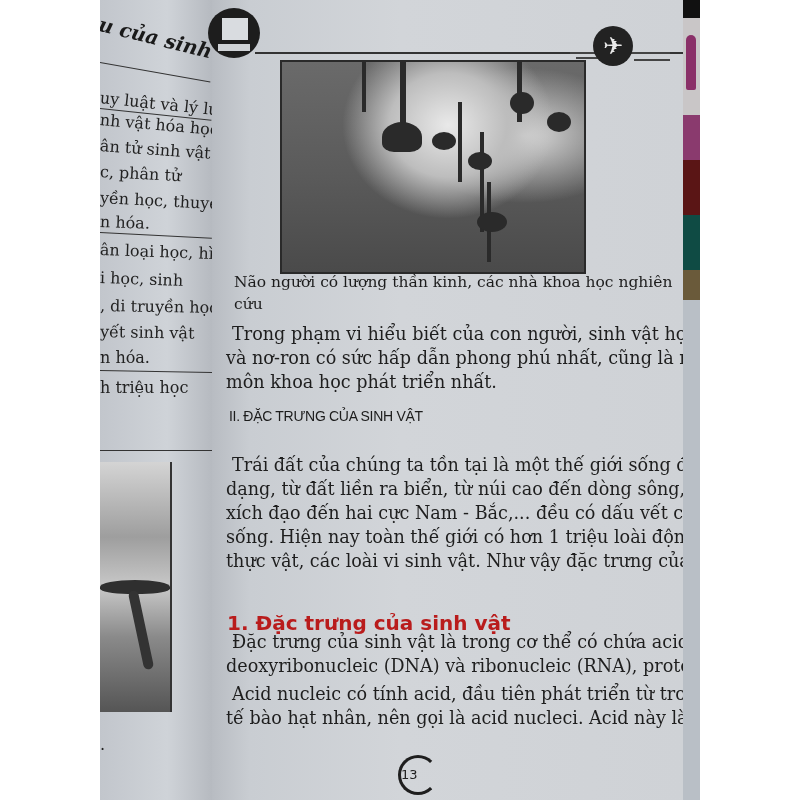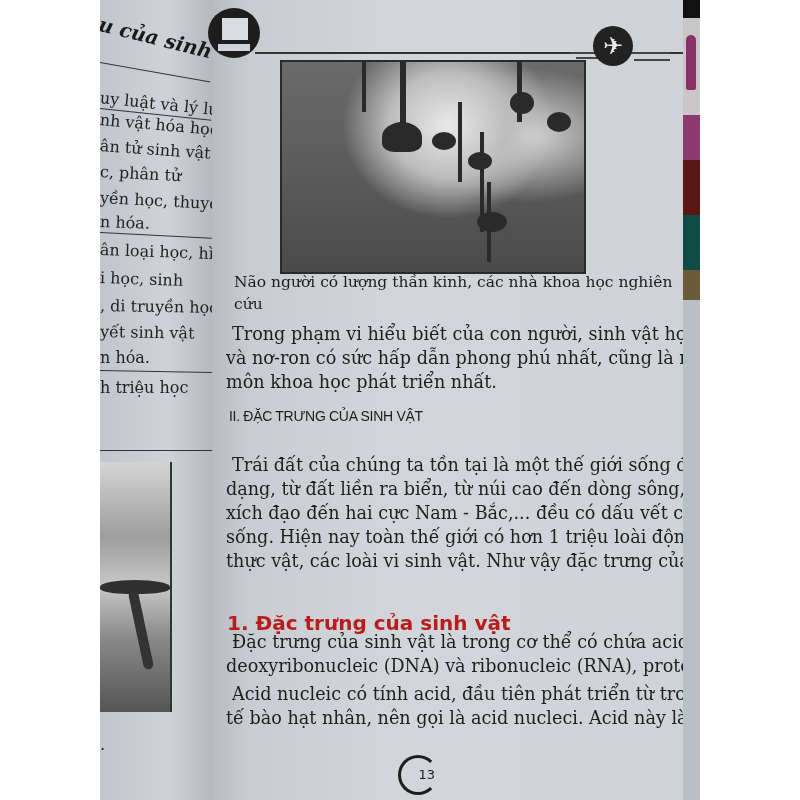--- a/index.html
+++ b/index.html
@@ -84,21 +84,21 @@
       position: absolute; left: 229px; top: 408px; font-family: Liberation Sans, sans-serif;
       font-size: 14px; color: #1c1c1c; letter-spacing: -0.3px;
     }
     .sub-heading {
       position: absolute; left: 227px; top: 598px; font-family: "DejaVu Sans", sans-serif;
       font-weight: bold; font-size: 20px; color: #b91c1c; margin-top: 13px;
     }
     .page-number {
       position: absolute; left: 398px; top: 755px; width: 34px; height: 34px; border-radius: 50%;
       border: 3px solid #1e1e1e; border-right-color: transparent; border-top-color: #1e1e1e;
-      font-family: "DejaVu Sans", sans-serif; font-size: 13px; line-height: 34px; text-align: right; color: #222;
+      font-family: "DejaVu Sans", sans-serif; font-size: 13px; line-height: 34px; text-align: left; color: #222;
     }
   </style>
 </head>
 <body>
 
 <div class="white-bg-left"></div>
 
 <div class="left-page">
   <div class="hdr-title">u của sinh v</div>
   <div class="rule" style="top:62px; transform: rotate(10deg);"></div>

